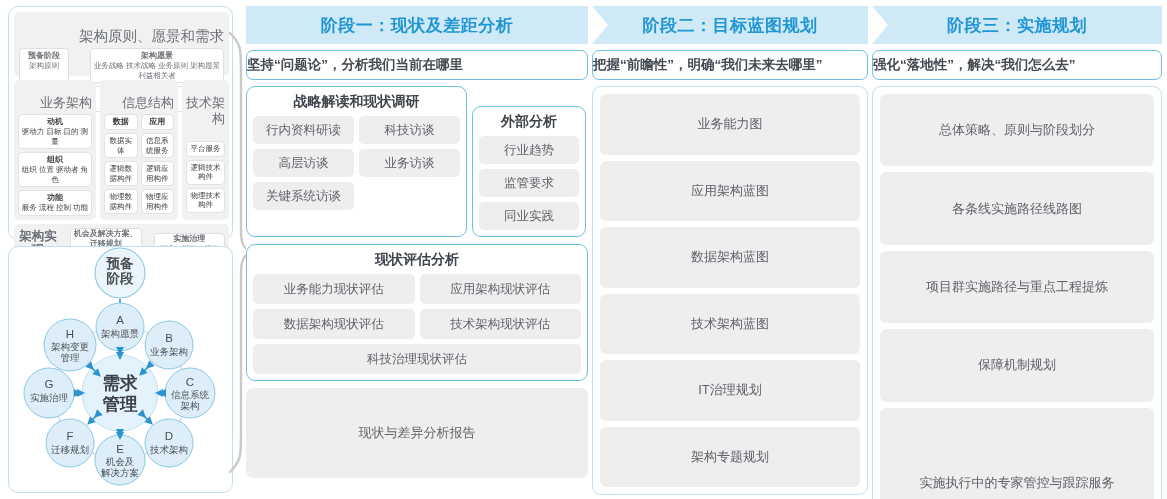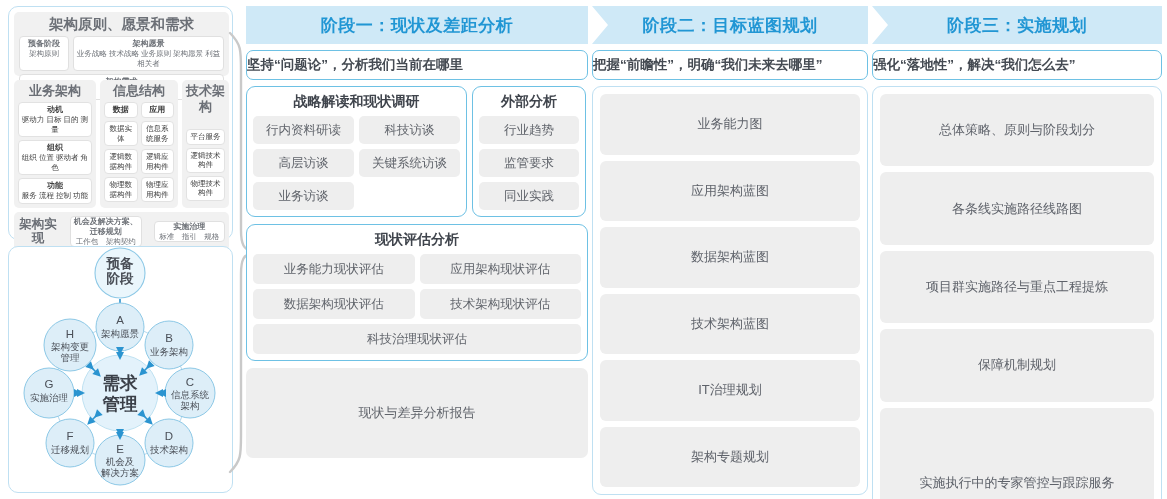--- a/index.html
+++ b/index.html
@@ -19,26 +19,26 @@
     border:1px solid #bfe0f2;border-radius:10px;background:#ffffff;
     box-sizing:border-box;
   }
   .togaf-panel{position:absolute;left:0;top:0;width:225px;height:234px;padding:5px;}
   .cycle-panel{position:absolute;left:0;top:240px;width:225px;height:247px;}
 
   .grey-block{
     background:#f1f1f1;border-radius:5px;box-sizing:border-box;
   }
   .gtitle{
-    font-weight:bold;color:#6b6f76;text-align:center;
+    font-weight:normal;color:#6b6f76;text-align:right;margin-top:12px;
   }
 
   .t-head{width:215px;height:64px;padding:4px 5px 5px;margin:0 auto;}
   .t-head .gtitle{font-size:14.5px;line-height:17px;margin-bottom:3px;}
-  .t-row{display:flex;gap:4px;}
+  .t-row{display:flex;gap:21px;}
   .cellbox{
     background:#ffffff;border:1px solid #e0e0e0;border-radius:4px;
     box-sizing:border-box;text-align:center;color:#6e7278;
   }
   .cellbox .cb-t{font-weight:bold;font-size:8px;line-height:10px;display:block;}
   .cellbox .cb-s{font-size:7.5px;line-height:9.5px;display:block;}
 
   .prep-cell{width:50px;padding:2px 1px;}
   .vision-cell{flex:1;padding:2px 2px;}
   .req-cell{width:100%;margin-top:3px;padding:2px;}
@@ -116,21 +116,21 @@
 
   
   .p1-top{display:flex;gap:5px;}
   .card{
     border:1px solid #6ec1e4;border-radius:9px;background:#fff;box-sizing:border-box;padding:6px;
   }
   .card-title{
     font-size:14px;font-weight:bold;color:#40454d;text-align:center;margin-bottom:5px;
   }
   .c-strategy{width:221px;}
-  .c-external{width:114px;}
+  .c-external{width:114px;margin-top:20px;}
   .c-assess{margin-top:7px;width:342px;box-sizing:border-box;}
 
   .tile{
     background:#eeeeee;border-radius:5px;display:flex;align-items:center;justify-content:center;
     color:#60646b;font-size:12.5px;box-sizing:border-box;
   }
   .grid2{display:grid;grid-template-columns:1fr 1fr;gap:5px;}
   .grid1{display:grid;grid-template-columns:1fr;gap:5px;}
   .c-strategy .tile{height:28px;}
   .c-external .tile{height:28px;}
@@ -342,22 +342,22 @@
     </div>
     <div class="ph-body">
 
       <div class="p1-top">
         <div class="card c-strategy">
           <div class="card-title">战略解读和现状调研</div>
           <div class="grid2">
             <div class="tile">行内资料研读</div>
             <div class="tile">科技访谈</div>
             <div class="tile">高层访谈</div>
+            <div class="tile">业务访谈</div>
             <div class="tile">关键系统访谈</div>
-            <div class="tile">业务访谈</div>
           </div>
         </div>
 
         <div class="card c-external">
           <div class="card-title">外部分析</div>
           <div class="grid1">
             <div class="tile">行业趋势</div>
             <div class="tile">监管要求</div>
             <div class="tile">同业实践</div>
           </div>

